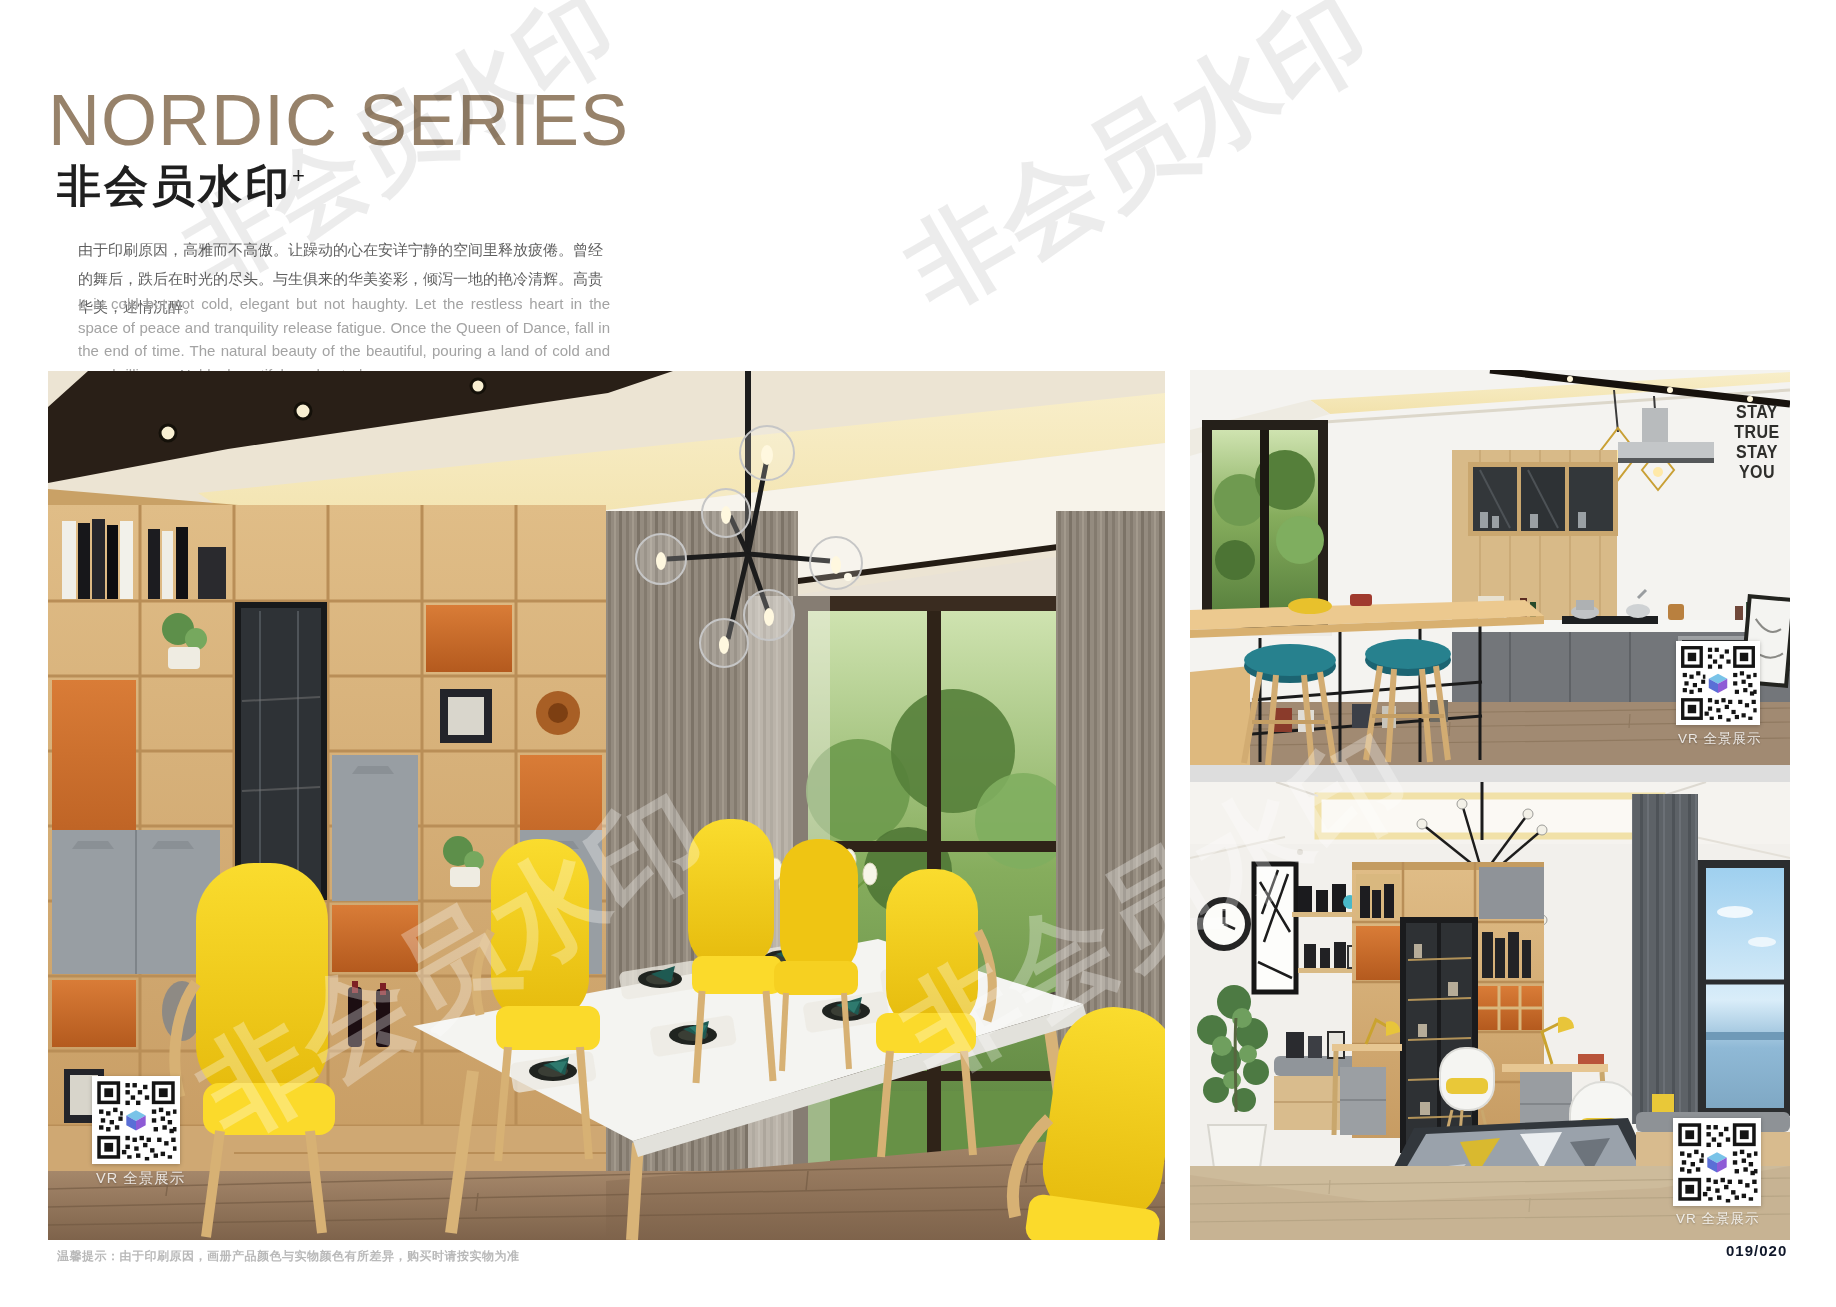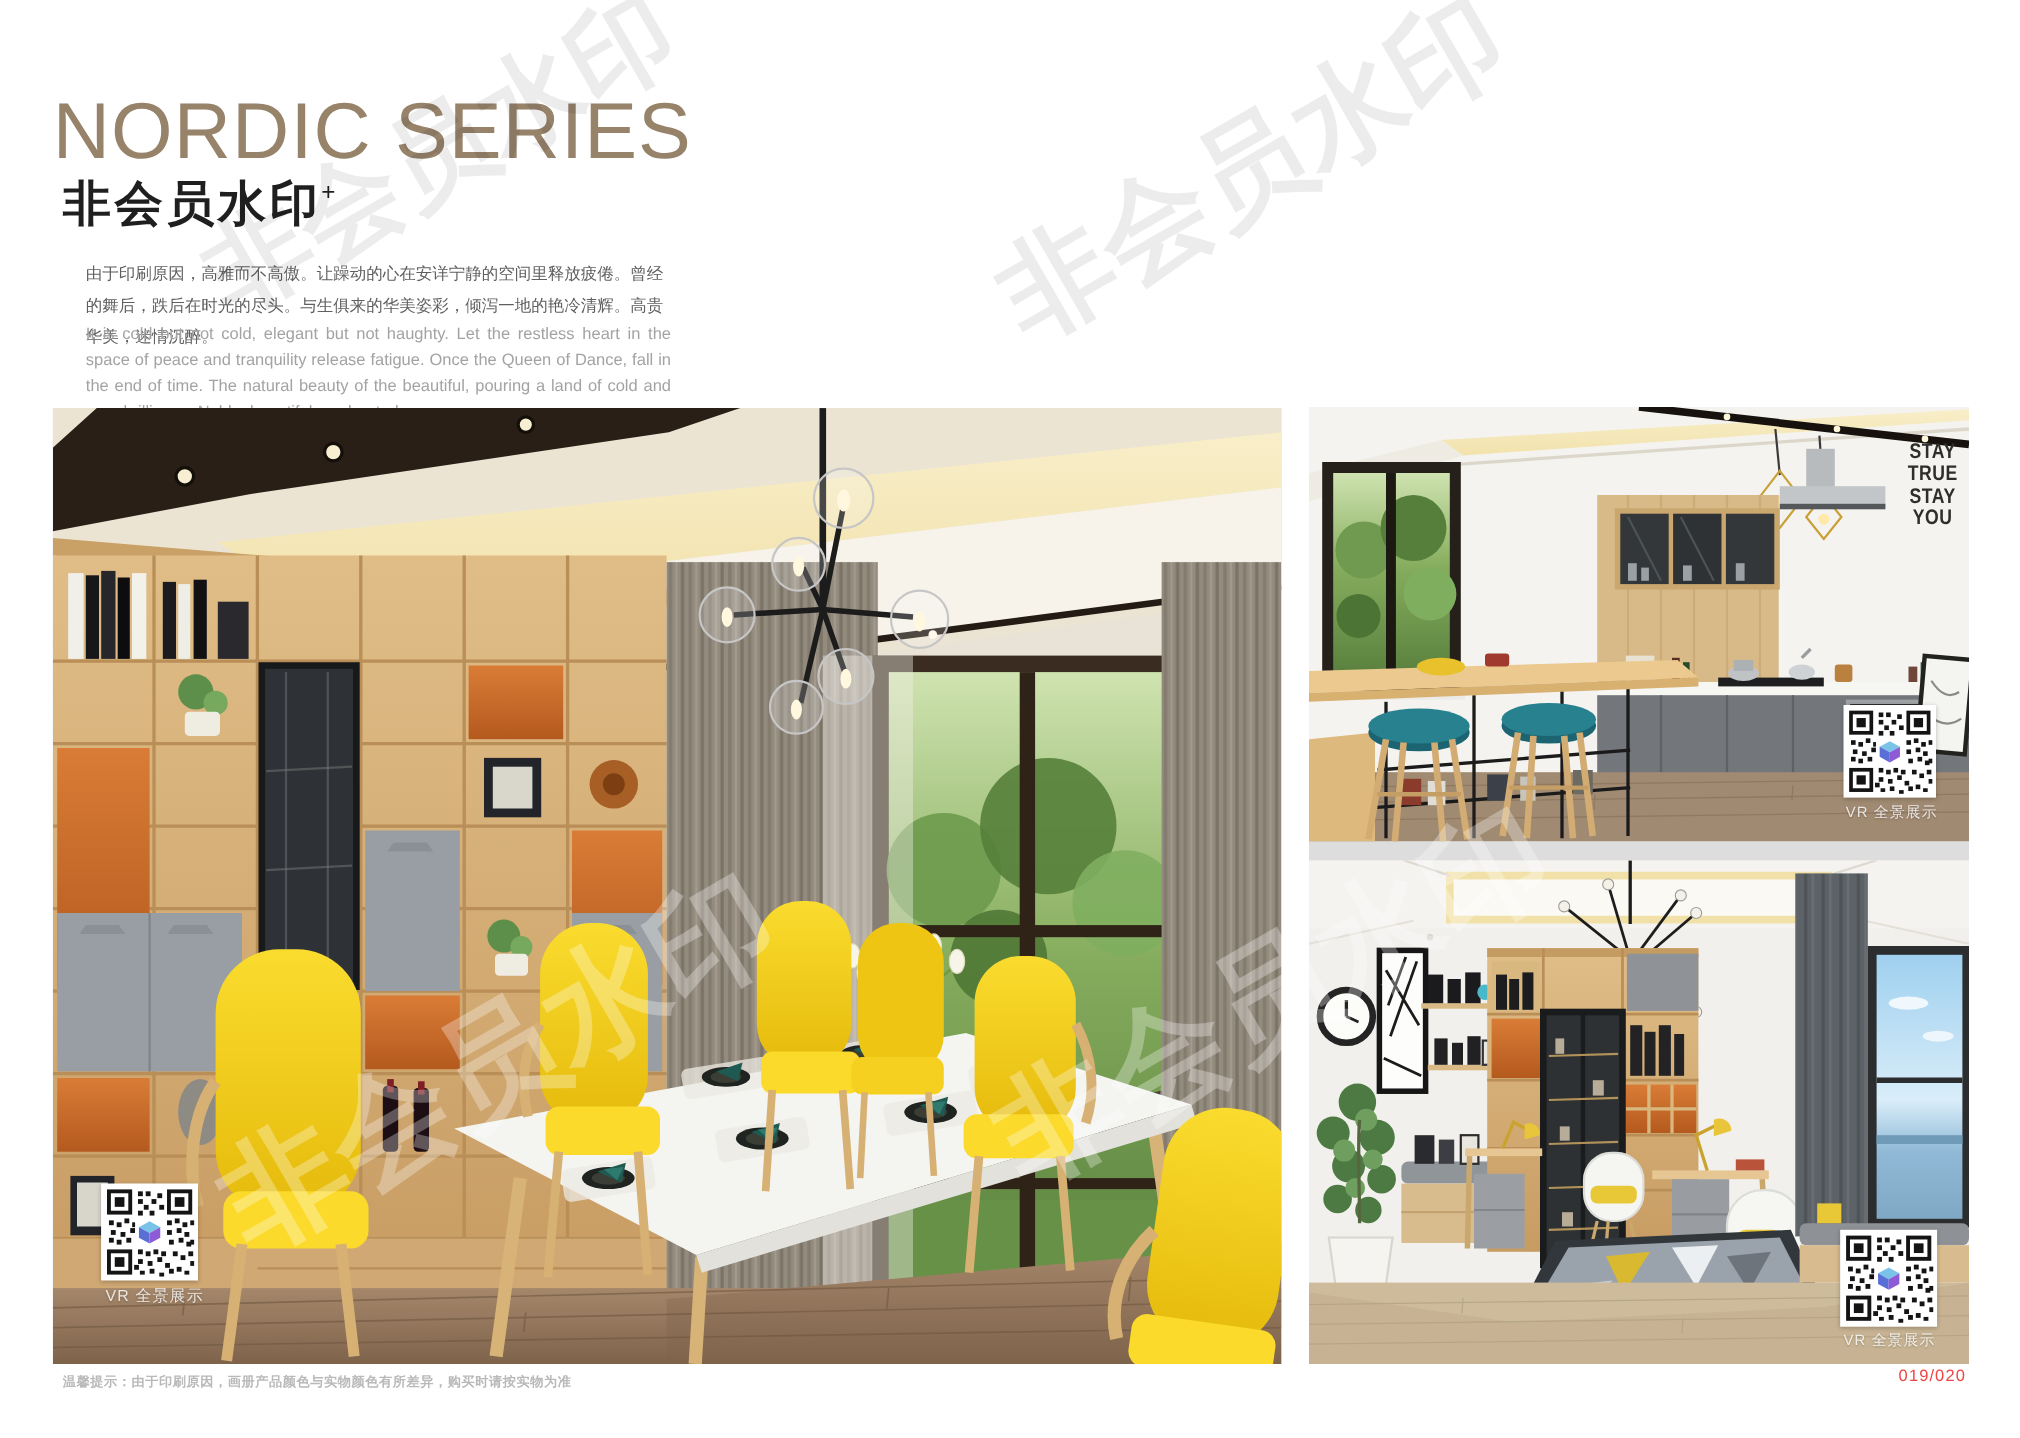--- a/index.html
+++ b/index.html
@@ -25,21 +25,21 @@
   
   .decal{width:62px;text-align:center;font-weight:800;font-size:16px;line-height:1.05;
          color:#2e2e2b;letter-spacing:.5px;transform:scaleY(1.2);transform-origin:top center;}
   .decal span{display:block;}
   
   .wm{font-weight:600;white-space:nowrap;transform-origin:0 100%;pointer-events:none;z-index:40;line-height:1;}
   .wm-gray{color:rgba(0,0,0,0.075);}
   .wm-white{color:rgba(255,255,255,0.30);}
   
   .footer-note{left:57px;top:1248px;font-size:12px;color:#b9b9b9;letter-spacing:.5px;font-weight:bold;}
-  .page-number{left:1726px;top:1242px;font-size:15px;color:#ef4444;letter-spacing:1px;}
+  .page-number{left:1726px;top:1242px;font-size:15px;color:#0f172a;letter-spacing:1px;font-weight:bold;}
 </style>
 </head>
 <body>
 
 <svg width="0" height="0" style="position:absolute" aria-hidden="true">
   <defs>
     <linearGradient id="woodV" x1="0" y1="0" x2="0" y2="1">
       <stop offset="0" stop-color="#e0bd87"></stop>
         <stop offset="1" stop-color="#c79c63"></stop>
     </linearGradient>

